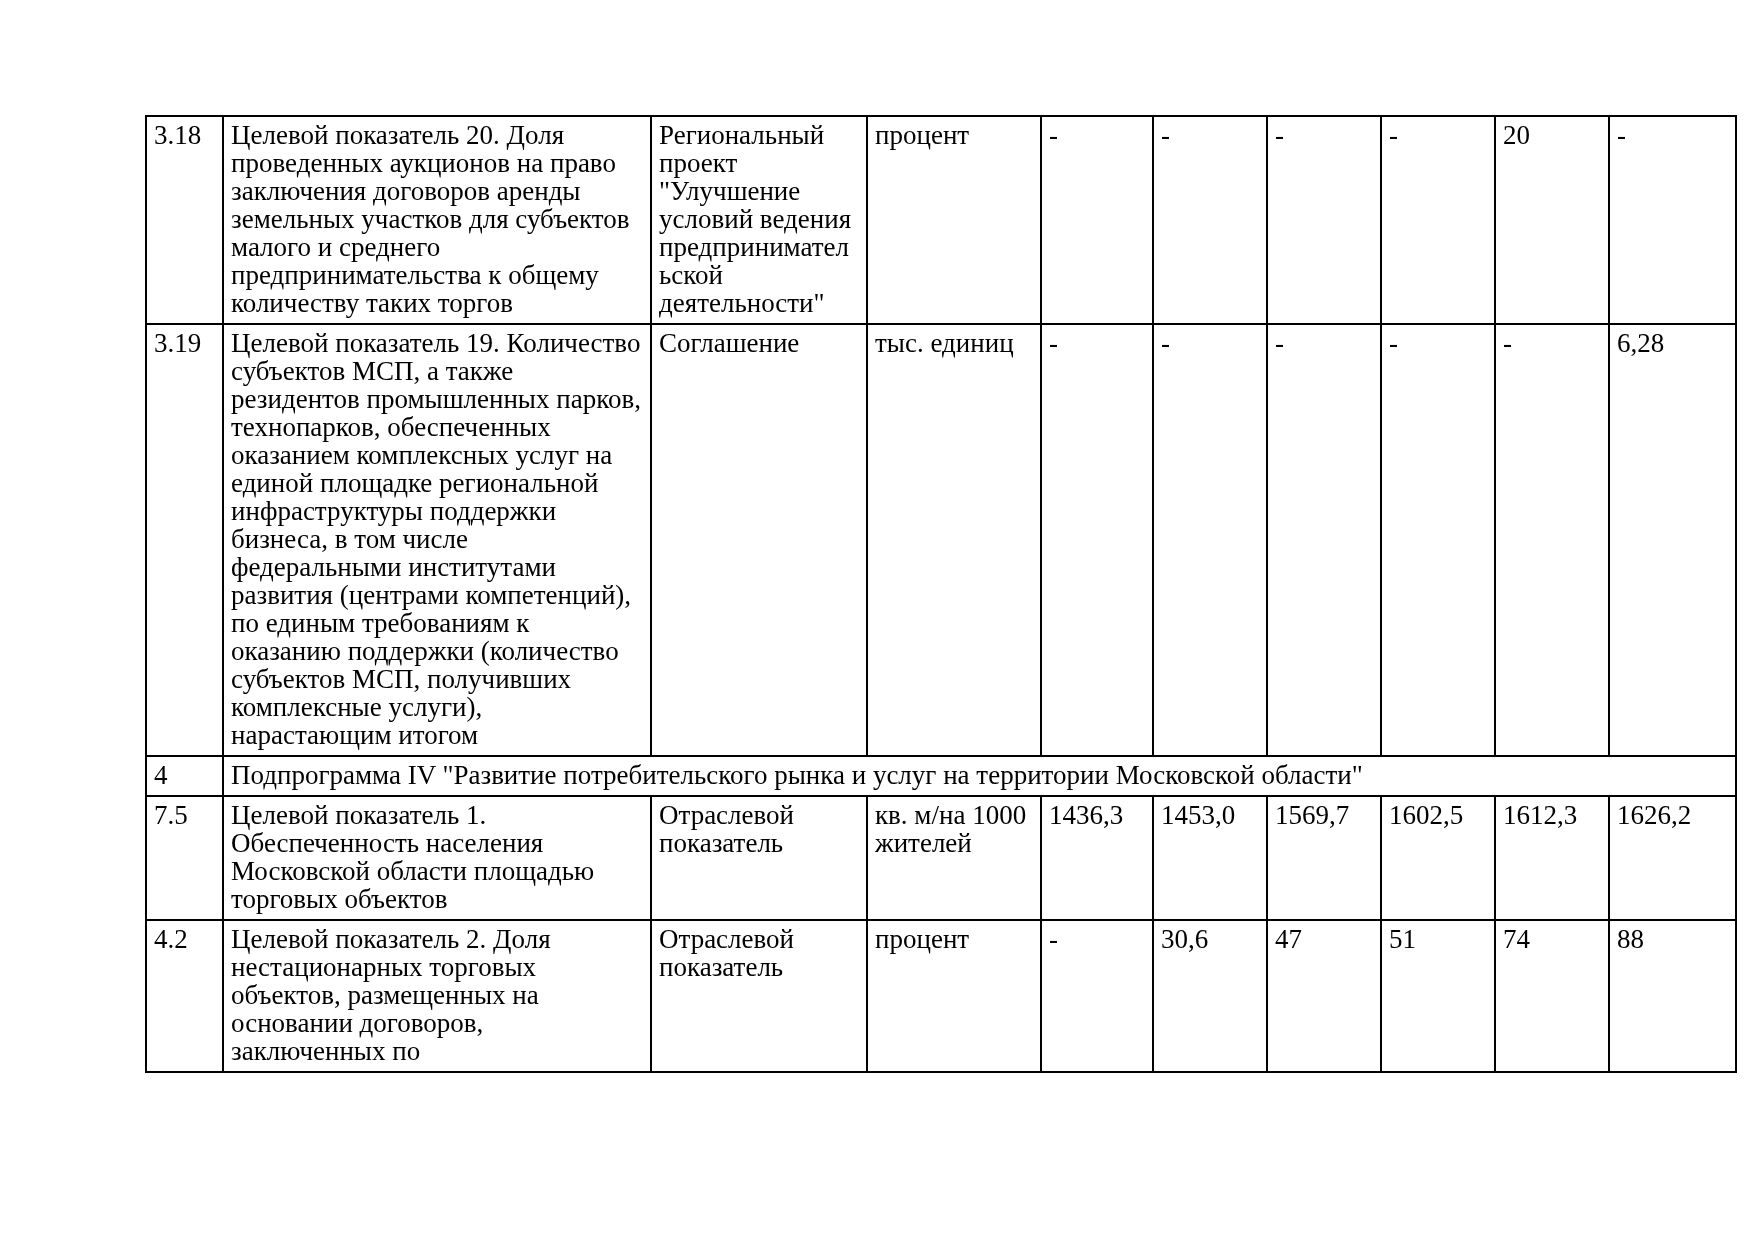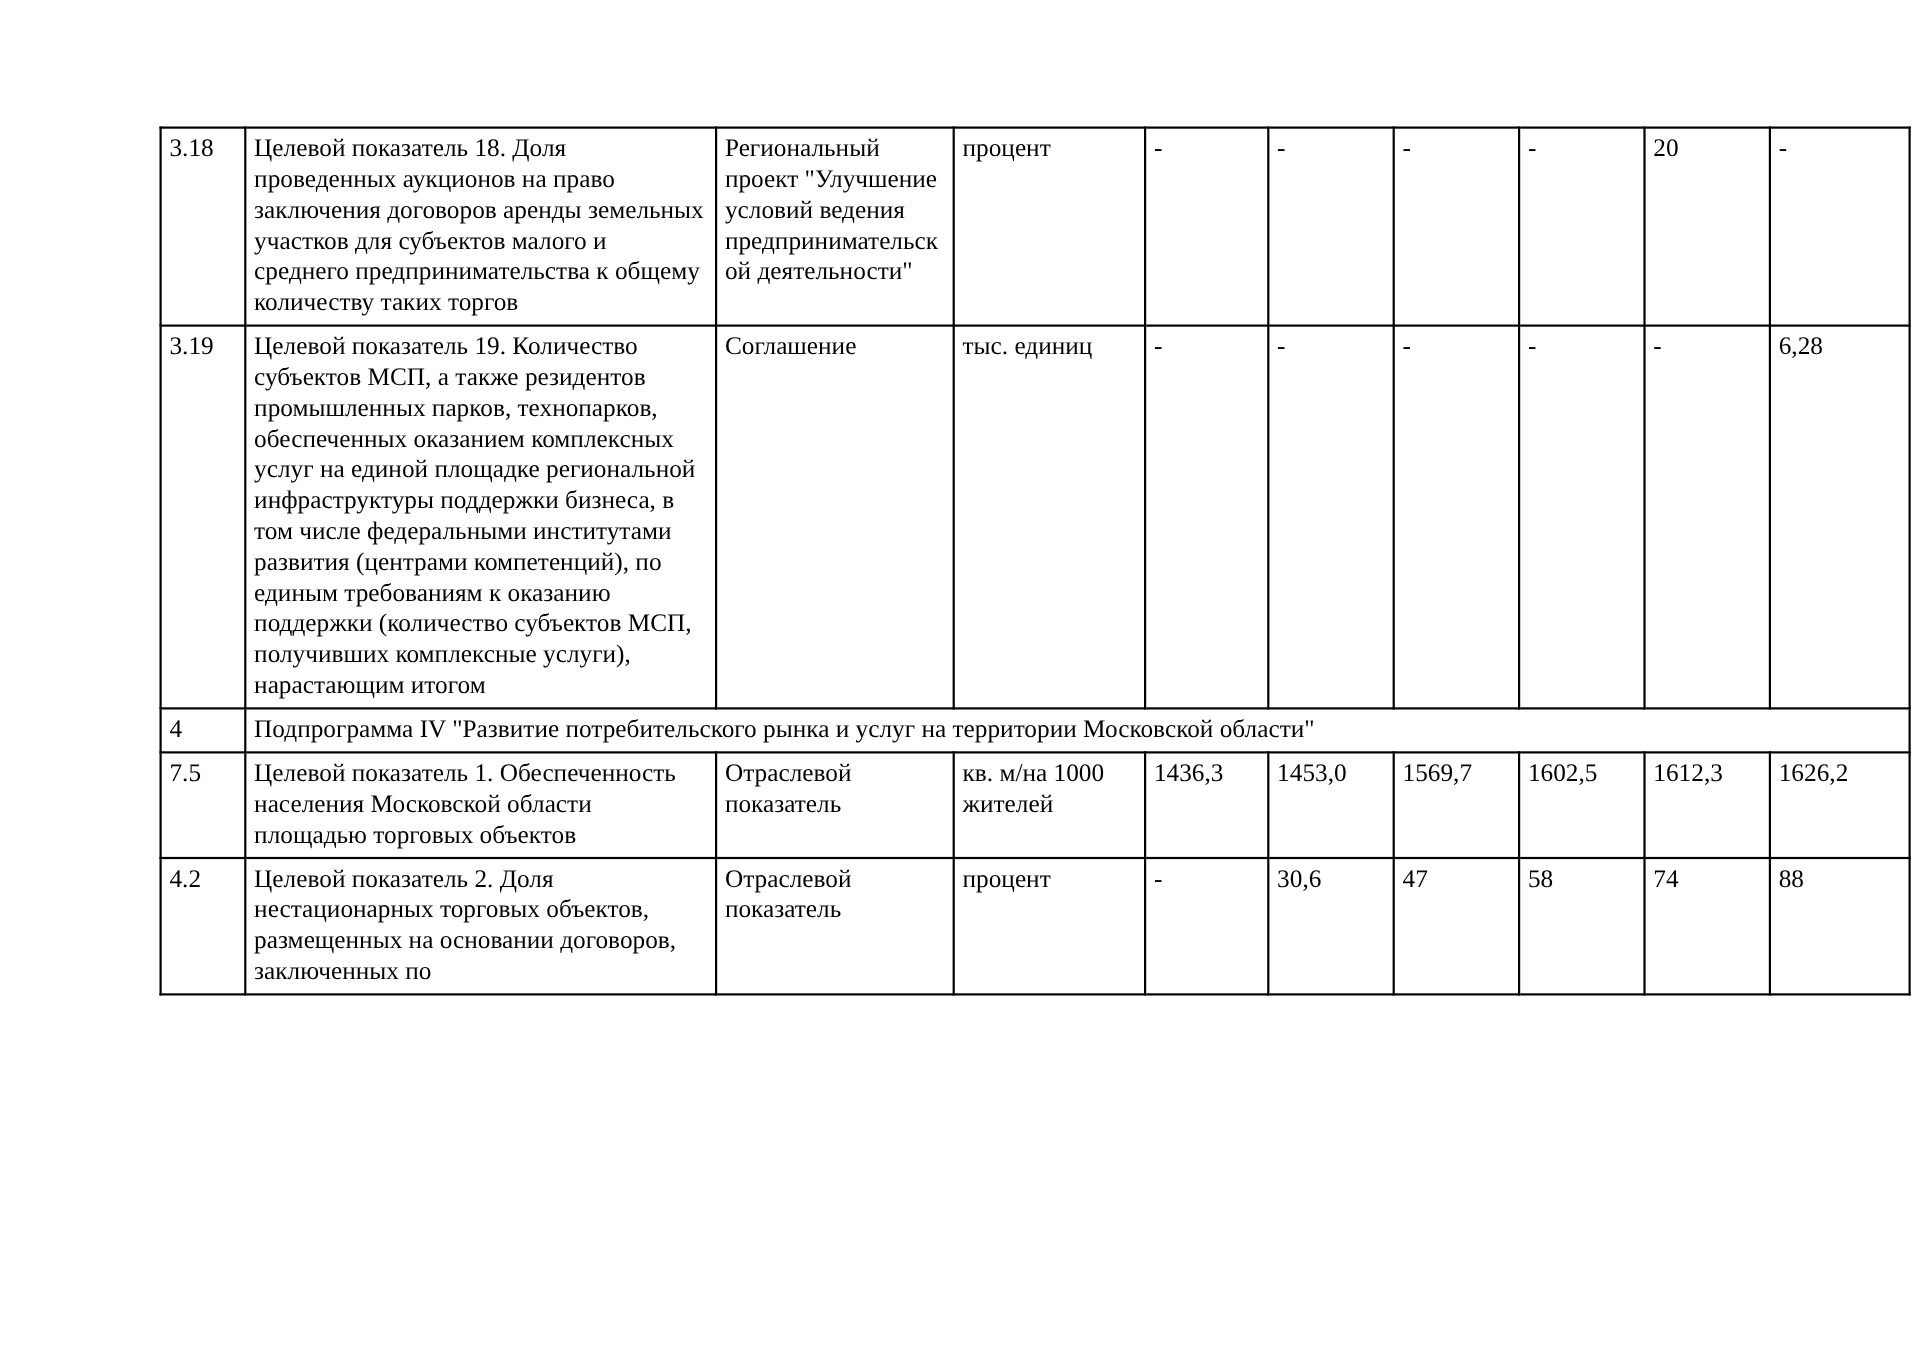--- a/index.html
+++ b/index.html
@@ -15,21 +15,21 @@
     background: #ffffff;
     overflow: hidden;
   }
   table.doc-table {
     position: absolute;
     left: 145px;
     top: 115px;
     width: 1590px;
     border-collapse: collapse;
     table-layout: fixed;
-    font-size: 23px;
+    font-size: 27px;
     line-height: 28px;
   }
   table.doc-table td {
     border: 2px solid #000000;
     vertical-align: top;
     text-align: left;
     padding: 4px 8px 6px 7px;
     overflow-wrap: break-word;
     word-wrap: break-word;
   }
@@ -55,21 +55,21 @@
       <col style="width:112px">
       <col style="width:114px">
       <col style="width:114px">
       <col style="width:114px">
       <col style="width:114px">
       <col style="width:127px">
     </colgroup>
     <tbody id="table-body">
         <tr>
           <td>3.18</td>
-          <td>Целевой показатель 18. Доля проведенных аукционов на право заключения договоров аренды земельных участков для субъектов малого и среднего предпринимательства к общему количеству таких торгов</td>
+          <td>Целевой показатель 20. Доля проведенных аукционов на право заключения договоров аренды земельных участков для субъектов малого и среднего предпринимательства к общему количеству таких торгов</td>
           <td>Региональный проект "Улучшение условий ведения предпринимательской деятельности"</td>
           <td>процент</td>
           <td>-</td>
           <td>-</td>
           <td>-</td>
           <td>-</td>
           <td>20</td>
           <td>-</td>
         </tr>
         <tr>
@@ -101,19 +101,19 @@
           <td>1626,2</td>
         </tr>
         <tr>
           <td>4.2</td>
           <td>Целевой показатель 2. Доля нестационарных торговых объектов, размещенных на основании договоров, заключенных по</td>
           <td>Отраслевой показатель</td>
           <td>процент</td>
           <td>-</td>
           <td>30,6</td>
           <td>47</td>
-          <td>58</td>
+          <td>51</td>
           <td>74</td>
           <td>88</td>
         </tr>
       </tbody>
   </table>
 </div>
 
 </body></html>

